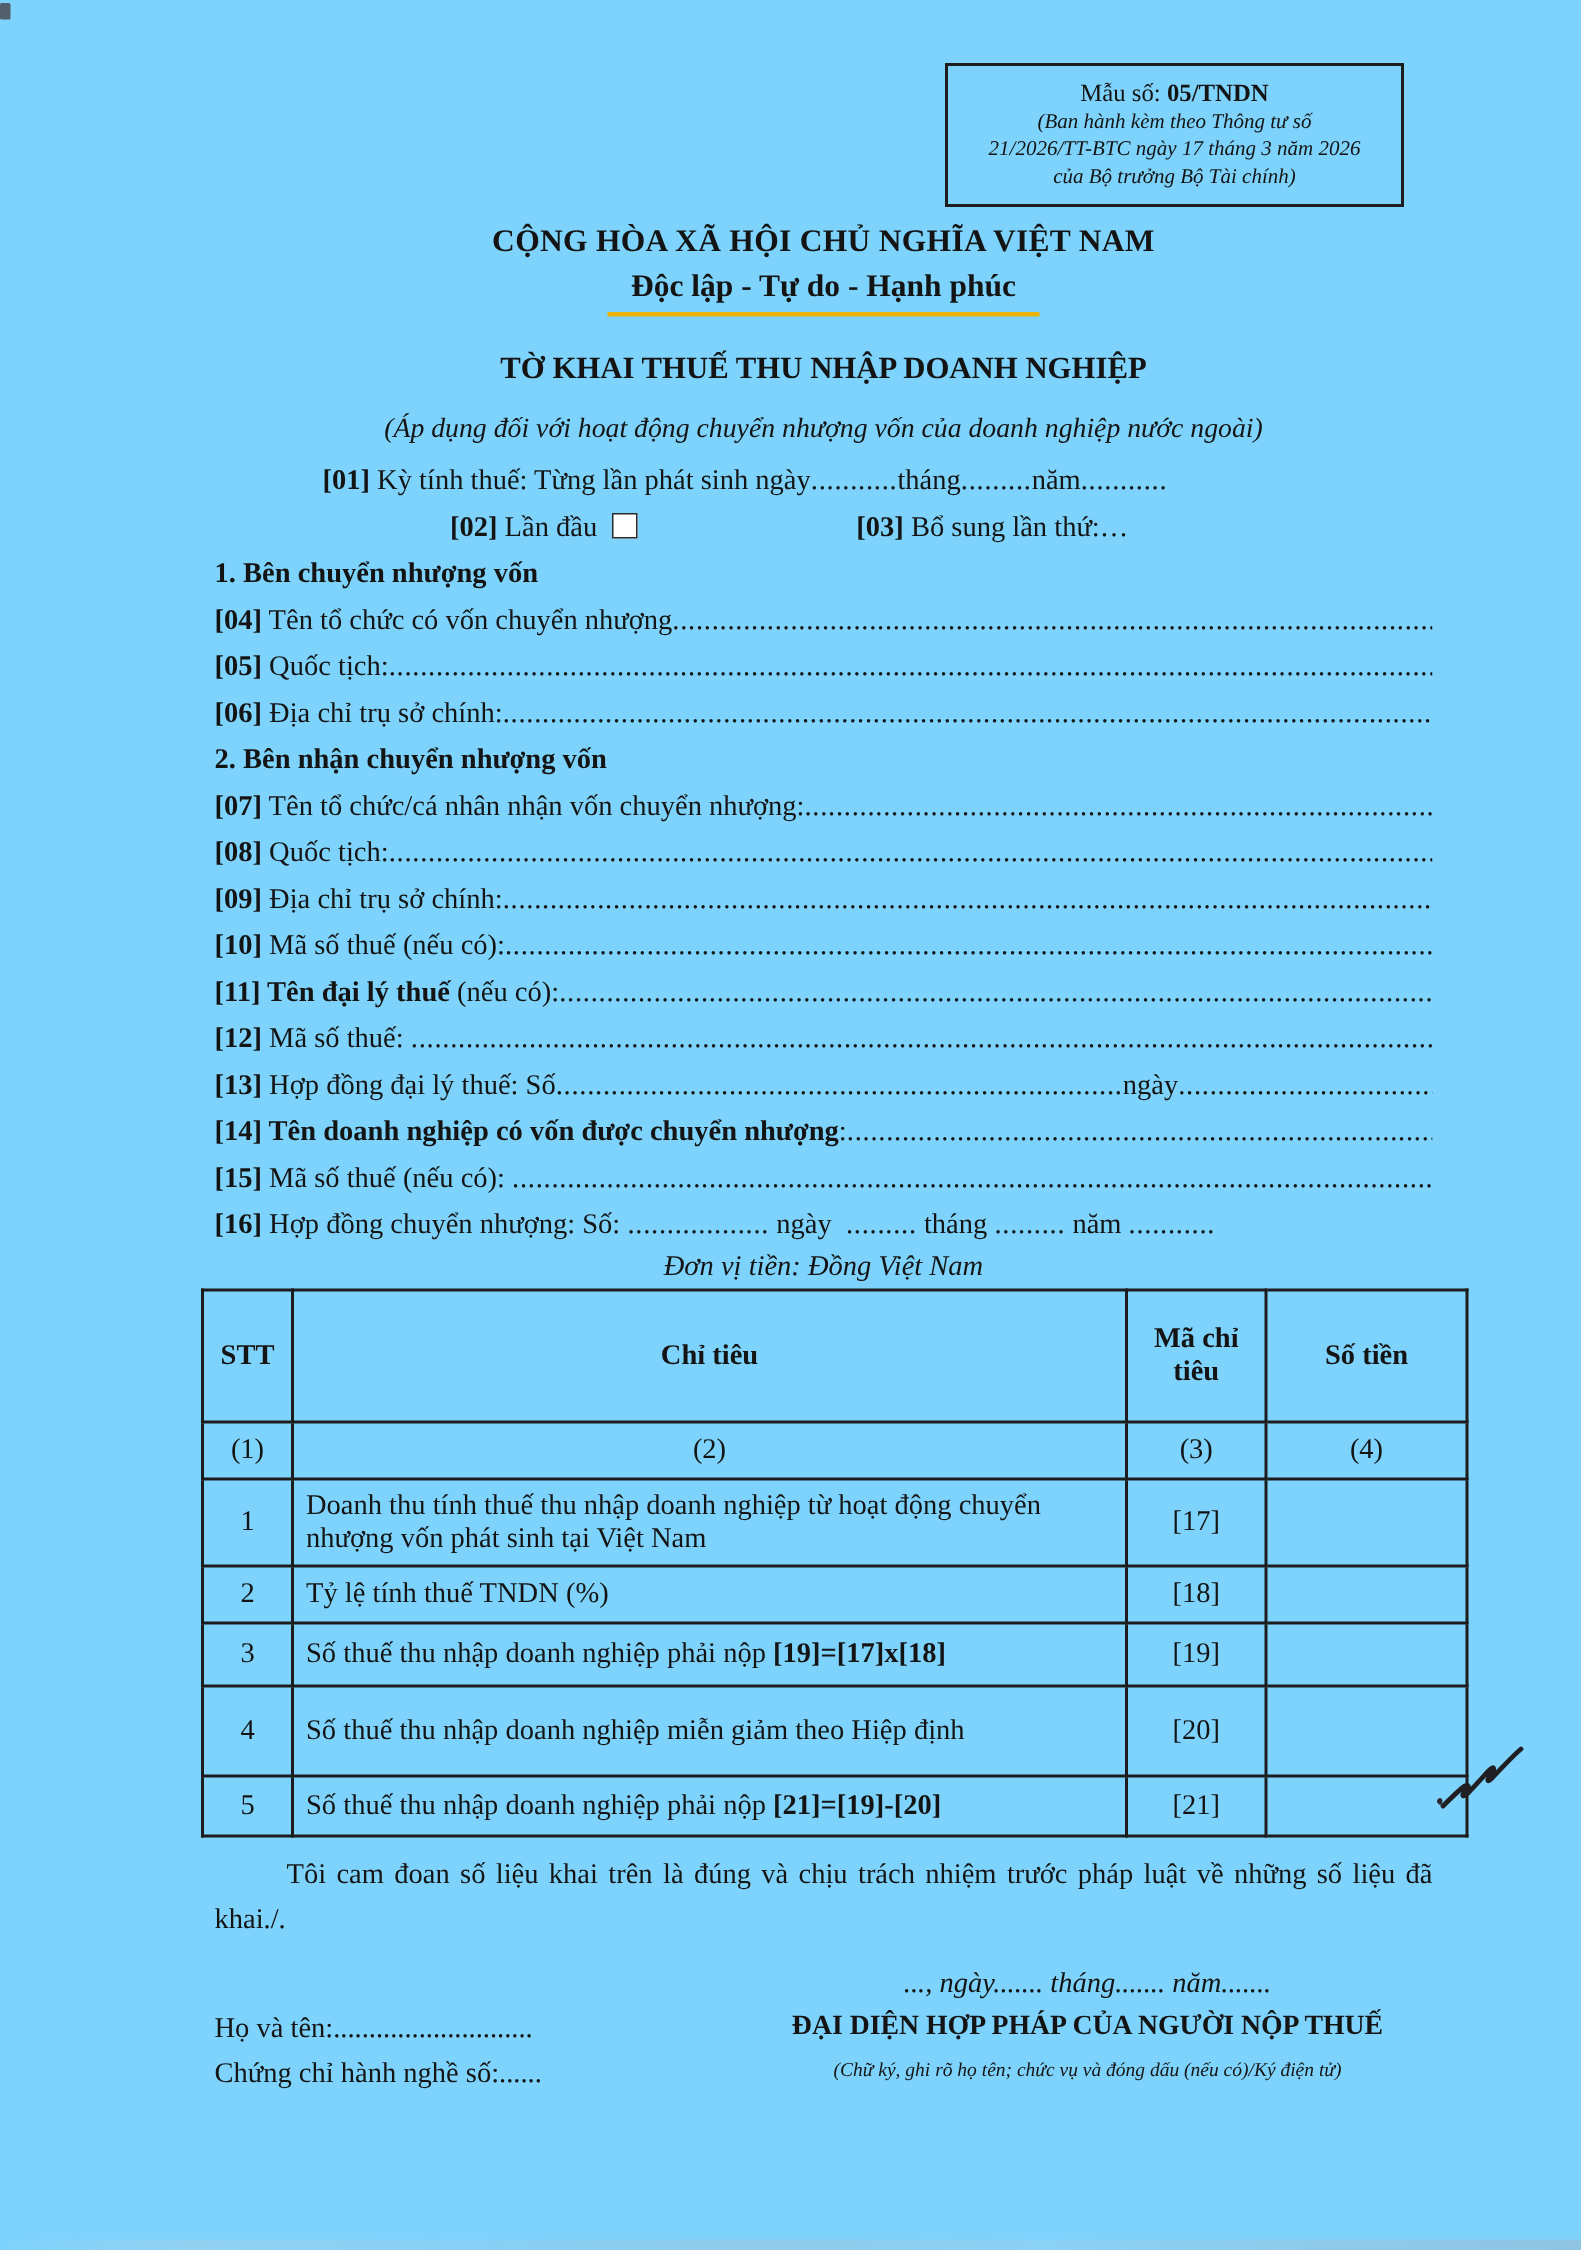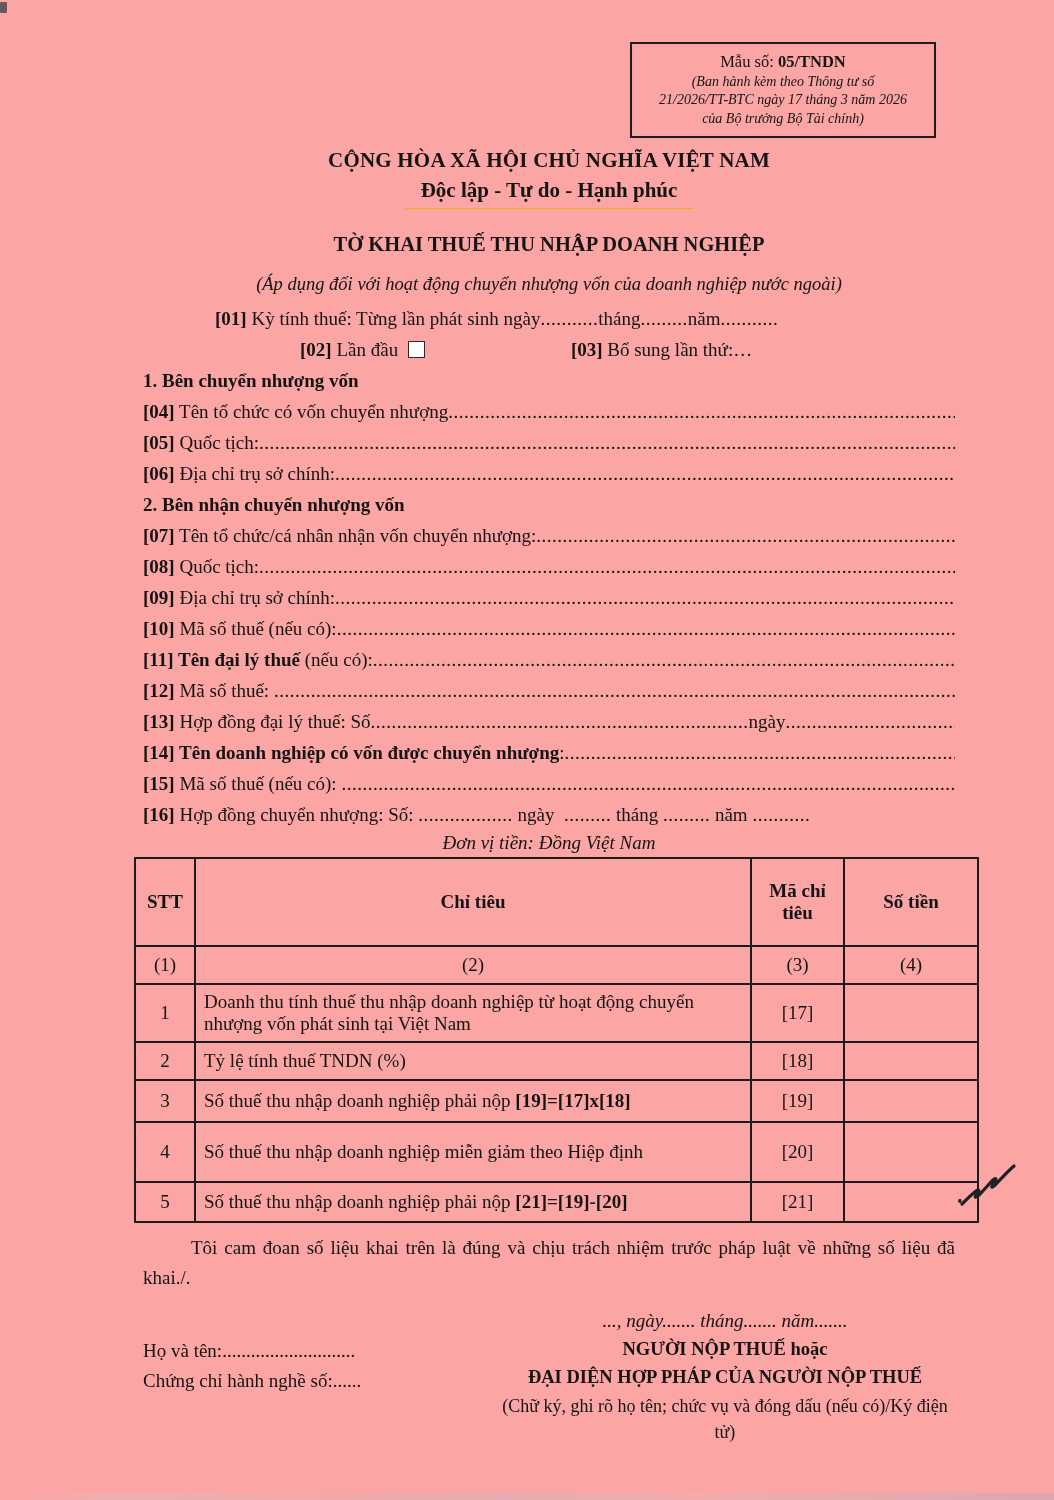--- a/index.html
+++ b/index.html
@@ -1,39 +1,39 @@
 <!DOCTYPE html>
 <html><head>
 <meta charset="utf-8">
 <style>
   html,body{margin:0;padding:0;background:#ffffff;}
   .page{
     position:relative;
     width:1054px;height:1500px;
-    background:#fca5a5;
+    background:#7dd3fc;
     font-family:"Liberation Serif","DejaVu Serif",serif;
     color:#141414;
     overflow:hidden;
   }
   
   .form-box{
     position:absolute;left:630px;top:42px;width:306px;
     border:2px solid #1d1d1d;
     padding:7px 6px 8px 6px;box-sizing:border-box;
     text-align:center;line-height:1.32;
   }
   .form-box .code-line{font-size:16.5px;}
   .form-box .code-line b{font-weight:bold;}
   .form-box .note{font-style:italic;font-size:14px;}
   
   .content{position:absolute;left:143px;top:148px;width:812px;}
   .nat-header{text-align:center;}
   .nat-title{font-size:21px;font-weight:bold;letter-spacing:.2px;}
   .motto{display:inline-block;font-size:21px;font-weight:bold;margin-top:5px;
-         padding:0 16px 5px 16px;border-bottom:1px solid #eab308;}
+         padding:0 16px 5px 16px;border-bottom:3px solid #eab308;}
   .doc-title{text-align:center;font-size:20.5px;font-weight:bold;margin-top:24px;}
   .doc-subtitle{text-align:center;font-size:18.5px;font-style:italic;margin-top:18px;}
   
   .form-lines{margin-top:8px;font-size:19px;}
   .line{display:flex;align-items:baseline;line-height:31px;white-space:pre;overflow:hidden;}
   .line .b{font-weight:bold;}
   .line.heading{font-weight:bold;}
   .dotfill{flex:1 1 auto;overflow:hidden;white-space:nowrap;letter-spacing:.5px;}
   .dots{letter-spacing:.5px;}
   .checkbox{
@@ -60,21 +60,21 @@
   .cell-code{text-align:center;font-weight:bold;}
   
   .declaration{margin-top:10px;font-size:19px;line-height:30px;text-align:justify;text-indent:48px;}
   
   .sig-area{display:flex;margin-top:14px;}
   .sig-left{width:320px;padding-top:29px;font-size:19px;line-height:30px;}
   .sig-left .title{font-weight:bold;font-size:18.5px;}
   .sig-right{margin-left:auto;width:460px;text-align:center;font-size:19px;line-height:28px;}
   .sig-right .date-line{font-style:italic;}
   .sig-right .role{font-weight:bold;font-size:18.5px;}
-  .sig-right .note{font-size:18px;line-height:26px;margin-top:2px;}
+  .sig-right .note{font-style:italic;font-size:13px;line-height:26px;margin-top:2px;}
   
   .pen-mark{position:absolute;left:958px;top:1158px;width:64px;height:58px;}
   
   .corner-speck{position:absolute;left:0;top:2px;width:7px;height:11px;background:#4a4a52;border-radius:1px;opacity:.85;}
   .bottom-noise{
     position:absolute;left:0;bottom:0;width:1054px;height:7px;opacity:.55;
     background:linear-gradient(90deg,rgba(210,210,220,0) 0%,rgba(200,200,212,.5) 12%,rgba(190,190,205,.25) 30%,rgba(185,185,200,.6) 48%,rgba(200,200,214,.3) 66%,rgba(180,180,196,.6) 86%,rgba(170,170,188,.7) 100%);
   }
 </style>
 </head>
@@ -178,21 +178,20 @@
 
     <div class="declaration">Tôi cam đoan số liệu khai trên là đúng và chịu trách nhiệm trước pháp luật về những số liệu đã khai./.</div>
 
     <div class="sig-area">
       <div class="sig-left">
         <div>Họ và tên:............................</div>
         <div>Chứng chỉ hành nghề số:......</div>
       </div>
       <div class="sig-right">
         <div class="date-line">..., ngày....... tháng....... năm.......</div>
-        <div class="role">NGƯỜI NỘP THUẾ hoặc</div>
         <div class="role">ĐẠI DIỆN HỢP PHÁP CỦA NGƯỜI NỘP THUẾ</div>
         <div class="note">(Chữ ký, ghi rõ họ tên; chức vụ và đóng dấu (nếu có)/Ký điện tử)</div>
       </div>
     </div>
 
   </div>
 
   <svg class="pen-mark" viewBox="0 0 64 58">
     <path d="M4 46 C10 40 14 36 18 33 C21 31 22 33 19 36 C16 39 17 41 21 37 C27 31 31 26 35 22 C38 19 39 21 36 25 C33 29 33 31 37 27 C43 21 50 13 56 8" fill="none" stroke="#1f1f24" stroke-width="3.2" stroke-linecap="round"></path>
     <path d="M1 43 C2 41 3 42 2 44" fill="none" stroke="#2a2a30" stroke-width="2.4" stroke-linecap="round"></path>

